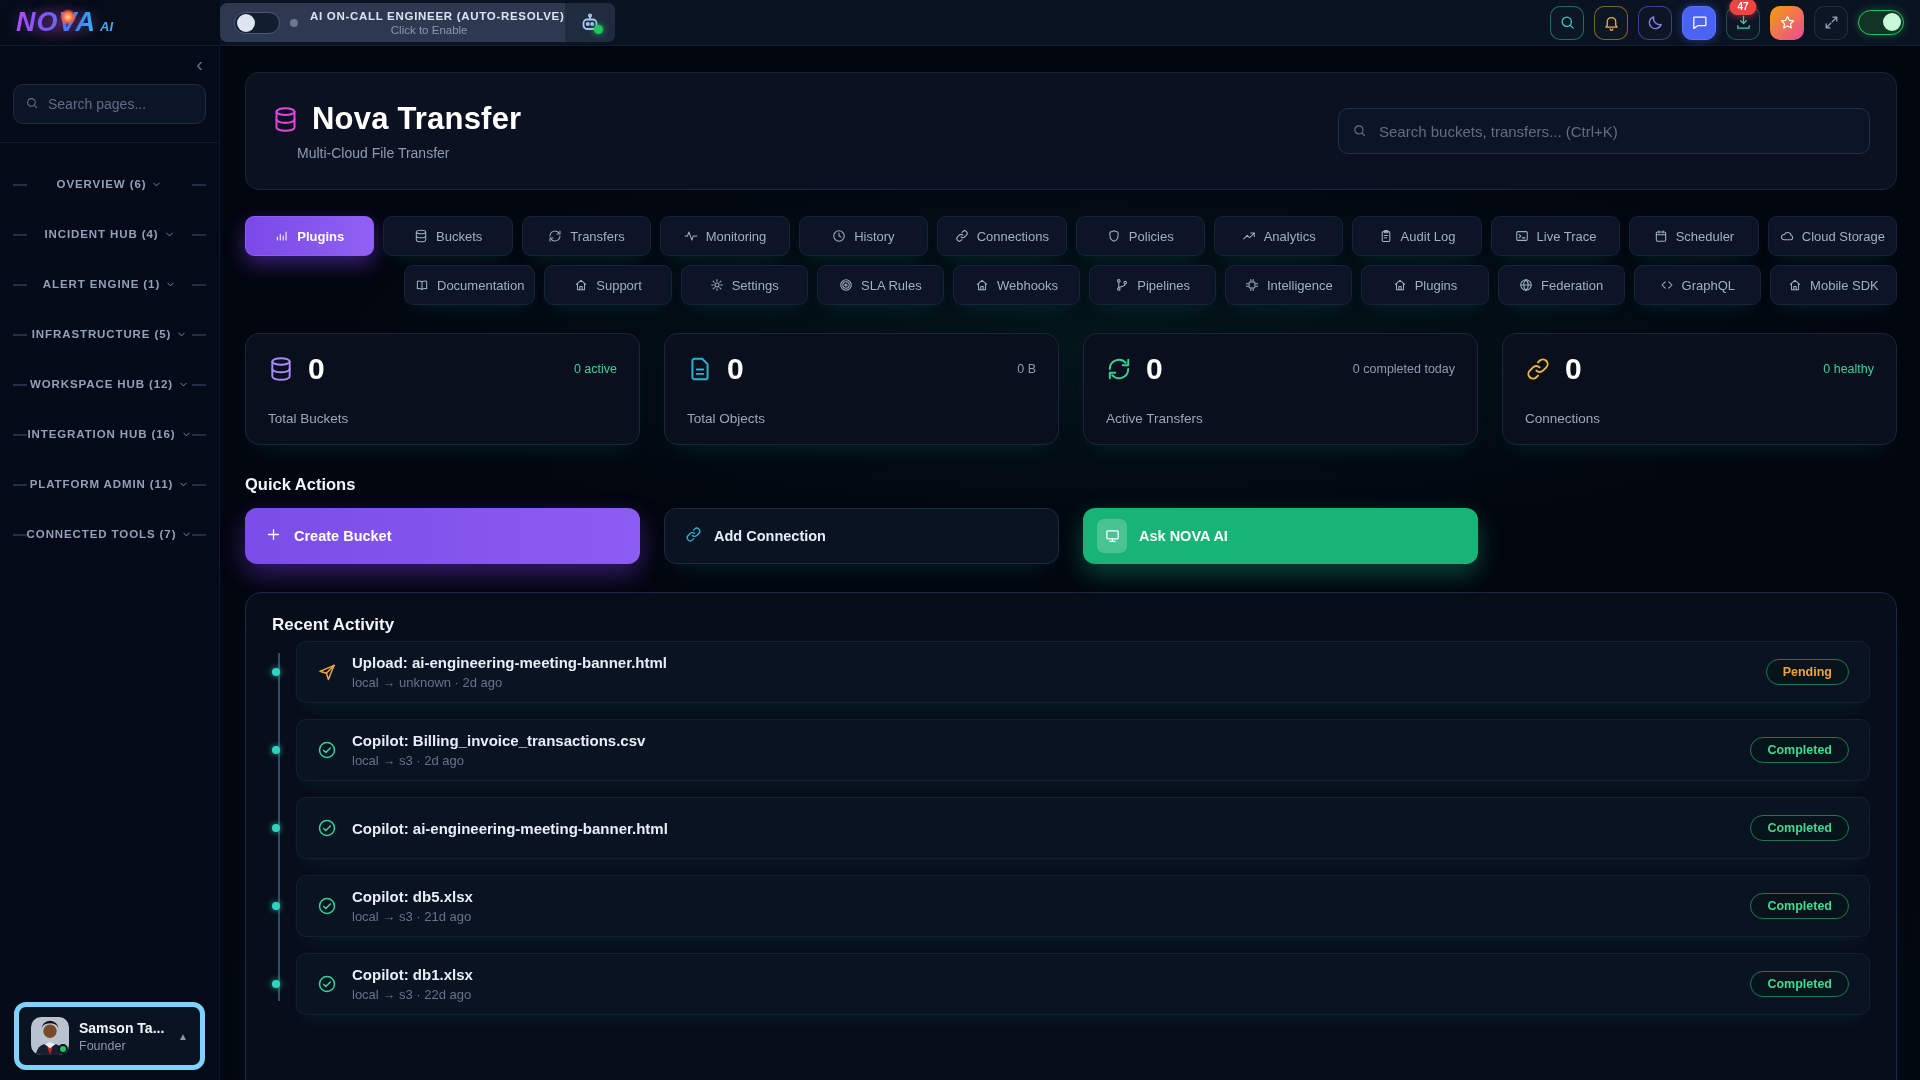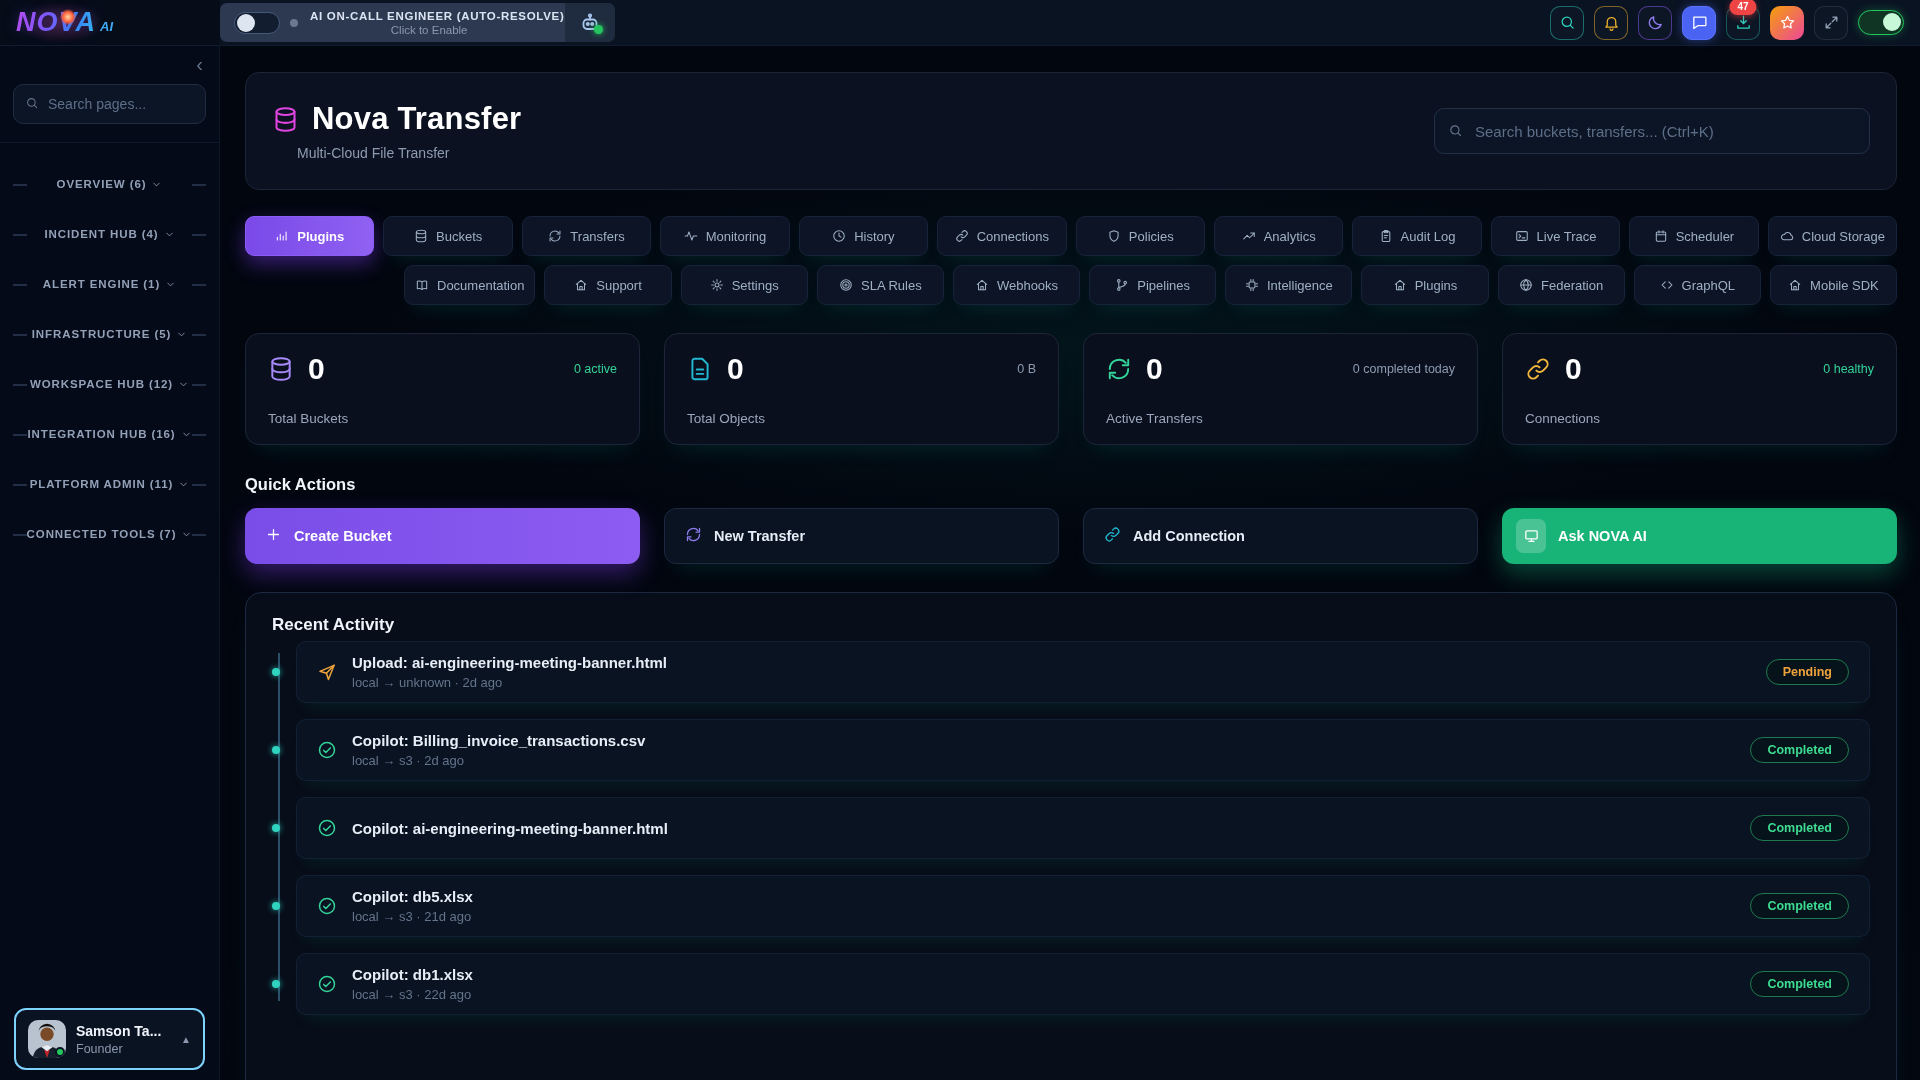--- a/index.html
+++ b/index.html
@@ -56,21 +56,21 @@
   .s-search { width:100%; height:40px; background:#0c1526; border:1px solid #1e2b42; border-radius:10px; color:#cbd5e1;
     font-size:14px; padding:0 12px 0 34px; outline:none; font-family:inherit; }
   .s-search::placeholder { color:#5d6e88; }
   .s-search-ico { position:absolute; left:25px; top:22px; width:14px; height:14px; color:#64748b; }
   .snav { flex:1; padding-top:16px; }
   .snav-item { position:relative; display:flex; align-items:center; justify-content:center; gap:5px; height:50px; cursor:pointer; }
   .snav-item::before, .snav-item::after { content:""; position:absolute; top:50%; width:14px; height:1.5px; background:#222e45; }
   .snav-item::before { left:13px; } .snav-item::after { right:13px; }
   .snav-label { font-size:11.5px; font-weight:600; letter-spacing:.9px; color:#93a1b8; }
   .snav-item .chev { width:11px; height:11px; color:#93a1b8; }
-  .user-card { margin:12px 14px 10px; border:2px solid #7dd3fc; border-radius:12px; background:#0a1322; padding:10px 12px;
+  .user-card { margin:12px 14px 10px; border:5px solid #7dd3fc; border-radius:12px; background:#0a1322; padding:10px 12px;
     display:flex; align-items:center; gap:10px; cursor:pointer; }
   .avatar { width:38px; height:38px; border-radius:10px; overflow:hidden; position:relative; flex:none; }
   .avatar svg { display:block; width:38px; height:38px; }
   .avatar-dot { position:absolute; right:1px; bottom:1px; width:10px; height:10px; border-radius:50%; background:#22c55e; border:2px solid #0a1322; }
   .user-meta { flex:1; min-width:0; }
   .user-name { font-size:14px; font-weight:700; color:#f1f5fb; white-space:nowrap; }
   .user-role { font-size:12.5px; color:#8b98ad; margin-top:2px; }
   .user-caret { color:#8b98ad; font-size:10px; }
 
   
@@ -81,21 +81,21 @@
       #02060f; }
 
   .page-head { height:118px; background:#0b1120; border:1px solid #1b2536; border-radius:14px;
     display:flex; align-items:center; justify-content:space-between; padding:0 26px; }
   .ph-left { display:flex; flex-direction:column; gap:8px; }
   .ph-titlerow { display:flex; align-items:center; gap:13px; }
   .ph-db { width:27px; height:27px; color:#e045e0; }
   .ph-title { font-size:31px; font-weight:800; color:#fff; letter-spacing:.2px; }
   .ph-sub { font-size:14px; color:#8d9bb0;margin-left:25px; }
   .h-search-wrap { position:relative; }
-  .h-search { width:436px; height:46px; background:#0c1526; border:1px solid #223047; border-radius:10px; color:#cbd5e1;
+  .h-search { width:532px; height:46px; background:#0c1526; border:1px solid #223047; border-radius:10px; color:#cbd5e1;
     font-size:15px; padding:0 14px 0 40px; outline:none; font-family:inherit; }
   .h-search::placeholder { color:#5d6e88; }
   .h-search-ico { position:absolute; left:14px; top:15px; width:15px; height:15px; color:#64748b; }
 
   .tab-row { display:flex; gap:9px; margin-top:9px; }
   .tab-row.first { margin-top:26px; }
   .tab { flex:1 1 0; height:40px; display:flex; align-items:center; justify-content:center; gap:8px;
     background:#0c1425; border:1px solid #17233a; border-radius:9px; color:#9fb0c5; font-size:13px; font-family:inherit;
     cursor:pointer; white-space:nowrap; padding:0 10px; box-shadow:0 12px 18px -10px rgba(20,184,166,.14); }
   .tab svg { width:14px; height:14px; flex:none; }
@@ -692,26 +692,20 @@
     <h2 class="qa-heading">Quick Actions</h2>
     <div class="qa-row">
 
         <button class="qa" data-kind="primary">
           <span class="qa-chip qa-ico"><svg class="ic">
               <use href="#i-plus"></use>
             </svg></span>
           <span>Create Bucket</span>
         </button>
 
-        <button class="qa" data-kind="purple">
-          <span class="qa-chip qa-ico"><svg class="ic">
-              <use href="#i-sync"></use>
-            </svg></span>
-          <span>New Transfer</span>
-        </button>
 
         <button class="qa" data-kind="cyan">
           <span class="qa-chip qa-ico"><svg class="ic">
               <use href="#i-link"></use>
             </svg></span>
           <span>Add Connection</span>
         </button>
 
         <button class="qa" data-kind="ai">
           <span class="qa-chip qa-ico">

